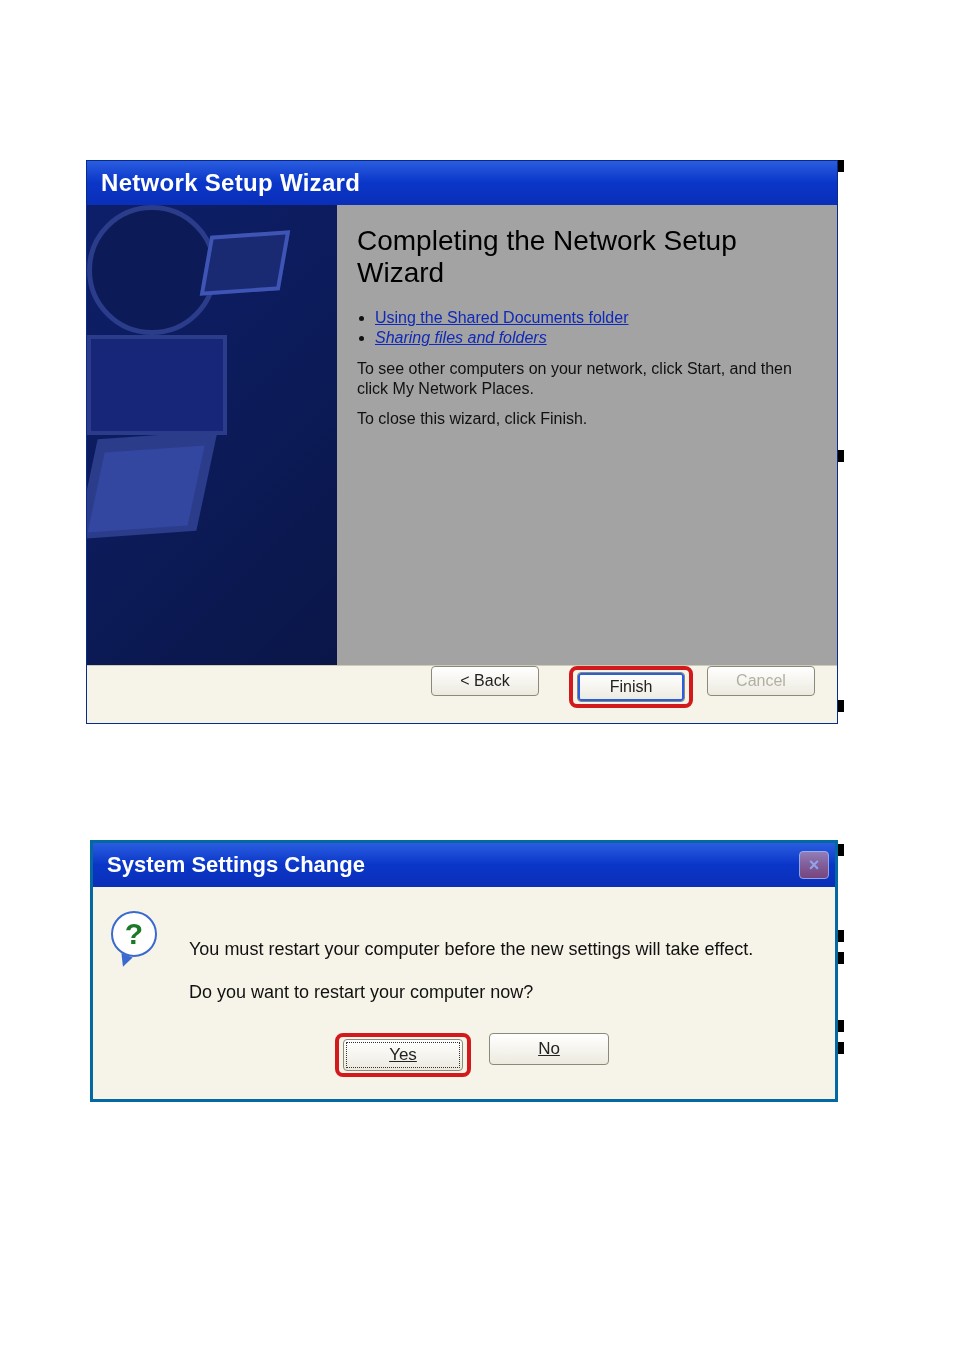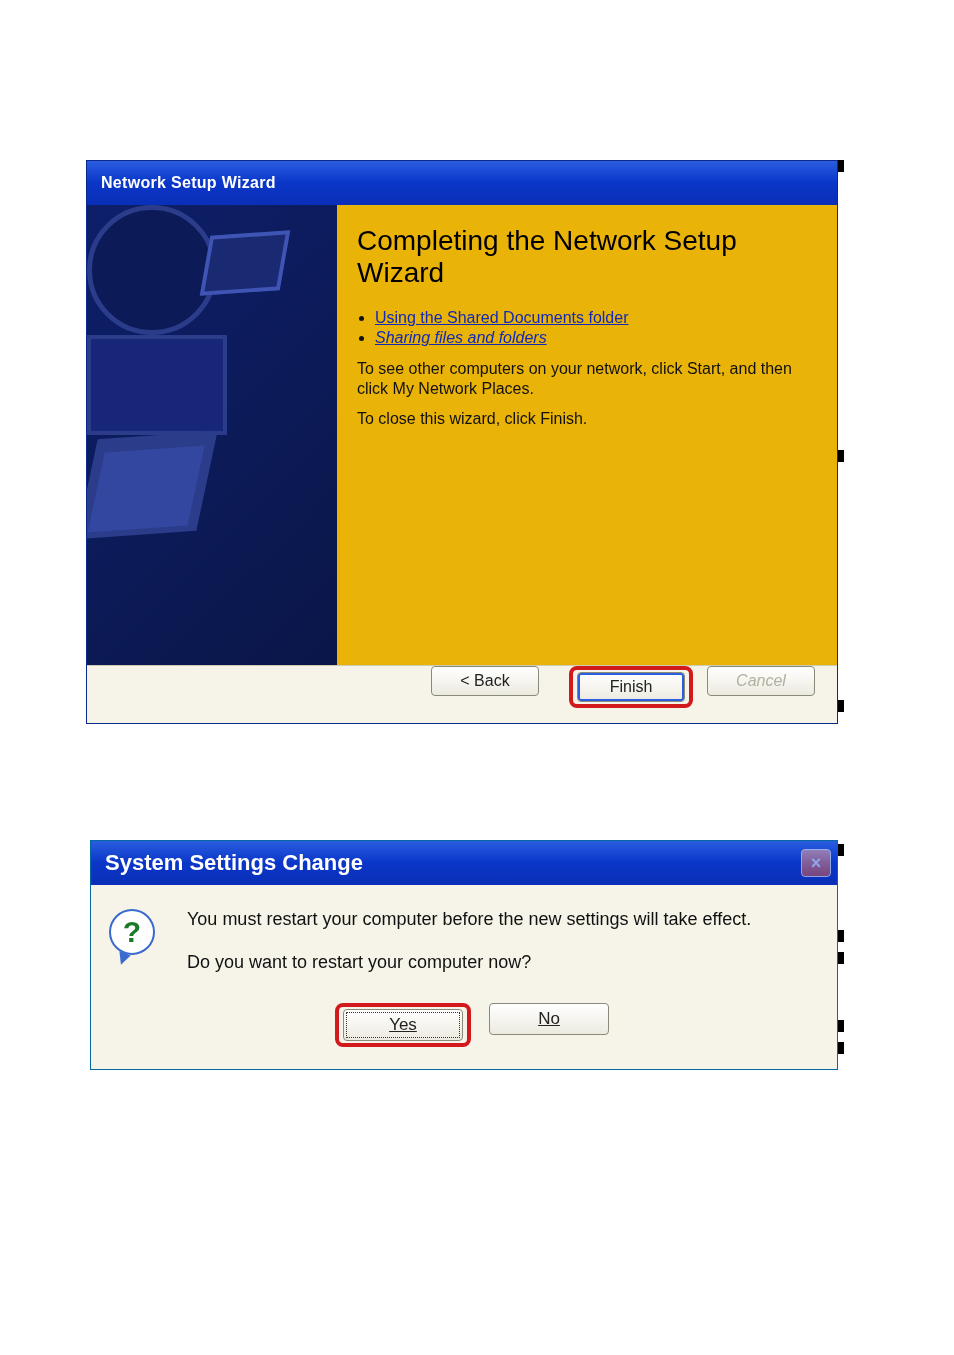--- a/index.html
+++ b/index.html
@@ -20,30 +20,30 @@
     width: 752px;
     border: 1px solid #0a2a8a;
     background: #f6f4e8;
     box-shadow: 0 0 0 1px #0a2a8a inset;
   }
   .wizard .titlebar {
     height: 44px;
     background: linear-gradient(to bottom, #2a5de0 0%, #0a36c8 50%, #0a2fb8 100%);
     color: #ffffff;
     font-weight: bold;
-    font-size: 16px;
+    font-size: 24px;
     display: flex;
     align-items: center;
     padding-left: 14px;
     letter-spacing: 0.3px;
   }
   .wizard .body {
     display: flex;
     flex-direction: row;
-    background: #eab308;
+    background: #a3a3a3;
   }
   .wizard .sidebar-image {
     width: 250px;
     height: 460px;
     background: linear-gradient(135deg, #0e1f6a 0%, #0a1648 100%);
     position: relative;
     overflow: hidden;
   }
   
   .sb-icon { position:absolute; background:#2a3c8a; }
@@ -86,21 +86,21 @@
     min-width: 108px;
     height: 30px;
     background: linear-gradient(to bottom, #ffffff, #eceadf);
     border: 1px solid #8a8a7a;
     border-radius: 4px;
     font-size: 16px;
     color: #222;
     padding: 0 12px;
     cursor: pointer;
   }
-  .xp-btn.disabled { color:#b2b0a0; cursor:default;font-style:italic; }
+  .xp-btn.disabled { color:#b2b0a0; cursor:default; }
   .xp-btn.defaulted {
     box-shadow: 0 0 0 2px #2a5de0 inset;
   }
   .highlight-red {
     border: 4px solid #d2191b;
     border-radius: 8px;
     padding: 2px 4px;
     display: inline-flex;
     align-items: center;
     margin-left: 16px;
@@ -109,21 +109,21 @@
   
   .dash-col { position:absolute; width:6px; }
   .dash { width:6px; height:12px; background:#000; margin-bottom:10px; }
 
   
   .confirm {
     position: absolute;
     left: 90px;
     top: 840px;
     width: 748px;
-    border: 1px solid #0369a1;
+    border: 3px solid #0369a1;
     background: #f6f4e8;
   }
   .confirm .titlebar {
     height: 44px;
     background: linear-gradient(to bottom, #2a5de0 0%, #0a36c8 50%, #0a2fb8 100%);
     color: #fff;
     font-weight: bold;
     font-size: 22px;
     display: flex;
     align-items: center;
@@ -156,21 +156,21 @@
     color:#1a7a28; font-weight:bold; font-size:30px;
   }
   .qicon .tail {
     position:absolute; bottom:-4px; left:8px;
     width:0;height:0;
     border-top:12px solid #3a6acf;
     border-left:6px solid transparent;
     border-right:6px solid transparent;
     transform: rotate(20deg);
   }
-  .confirm .msg { font-size:18px; color:#111; }
+  .confirm .msg { font-size:18px; color:#111;margin-top:28px; }
   .confirm .msg p { margin: 0 0 22px 0; }
   .confirm .btn-row {
     display:flex; justify-content:center; gap:18px;
     padding: 0 0 22px 0;
   }
   .confirm .xp-btn { min-width:120px; height:32px; font-size:17px; }
   .confirm .xp-btn .ul { text-decoration: underline; }
   .confirm .xp-btn.focus-dotted { outline:1px dotted #333; outline-offset:-4px; }
 </style>
 </head>

